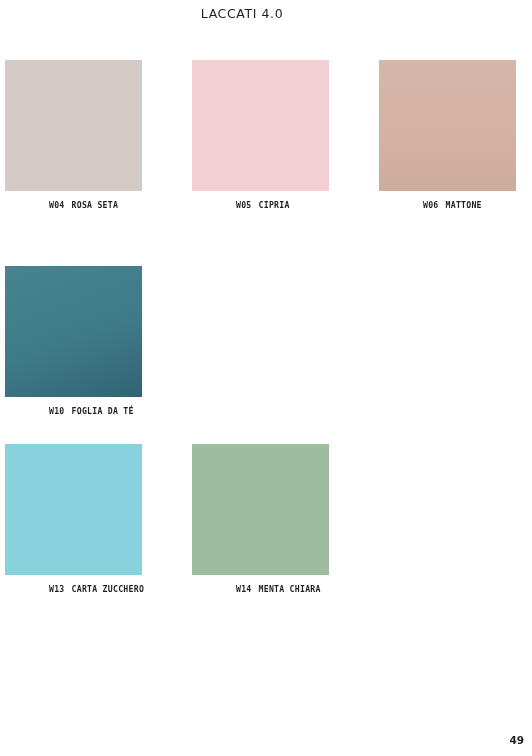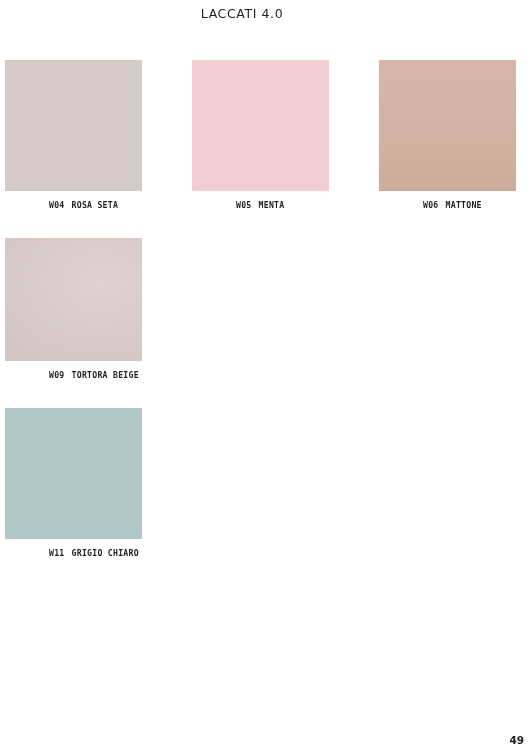--- a/index.html
+++ b/index.html
@@ -99,47 +99,59 @@
     <div class="row">
       <div class="cell">
         <div class="swatch" style="background: rgb(212, 203, 198);"></div>
         <div class="caption">
           <span class="code">W04</span><span class="name">ROSA SETA</span>
         </div>
       </div>
       <div class="cell">
         <div class="swatch" style="background: rgb(242, 207, 211);"></div>
         <div class="caption">
-          <span class="code">W05</span><span class="name">MENTA</span>
+          <span class="code">W05</span><span class="name">CIPRIA</span>
         </div>
       </div>
       <div class="cell">
         <div class="swatch" style="background: linear-gradient(rgb(214, 182, 168) 0%, rgb(211, 178, 164) 60%, rgb(205, 171, 157) 100%);"></div>
         <div class="caption">
           <span class="code">W06</span><span class="name">MATTONE</span>
         </div>
       </div>
     </div>
 
     <div class="row">
+    </div>
+
+    <div class="row">
       <div class="cell">
-        <div class="swatch short" style="background: radial-gradient(120% 100% at 70% 35%, rgb(223, 211, 207) 0%, rgb(216, 203, 199) 45%, rgb(207, 194, 191) 100%);"></div>
+        <div class="swatch" style="background: linear-gradient(160deg, rgb(72, 131, 143) 0%, rgb(63, 122, 137) 55%, rgb(48, 100, 115) 100%);"></div>
         <div class="caption">
-          <span class="code">W09</span><span class="name">TORTORA BEIGE</span>
+          <span class="code">W10</span><span class="name">FOGLIA DA TÉ</span>
         </div>
       </div>
     </div>
 
     <div class="row">
       <div class="cell">
-        <div class="swatch" style="background: rgb(175, 200, 199);"></div>
+        <div class="swatch" style="background: rgb(135, 210, 221);"></div>
         <div class="caption">
-          <span class="code">W11</span><span class="name">GRIGIO CHIARO</span>
+          <span class="code">W13</span><span class="name">CARTA ZUCCHERO</span>
         </div>
       </div>
+      <div class="cell">
+        <div class="swatch" style="background: rgb(157, 189, 158);"></div>
+        <div class="caption">
+          <span class="code">W14</span><span class="name">MENTA CHIARA</span>
+        </div>
+      </div>
+      <div class="cell empty">
+        <div class="swatch"></div>
+        <div class="caption">&nbsp;</div>
+      </div>
     </div>
-
 
   </div>
 
   <div class="page-number">49</div>
 
 </div>
 
 </body></html>

